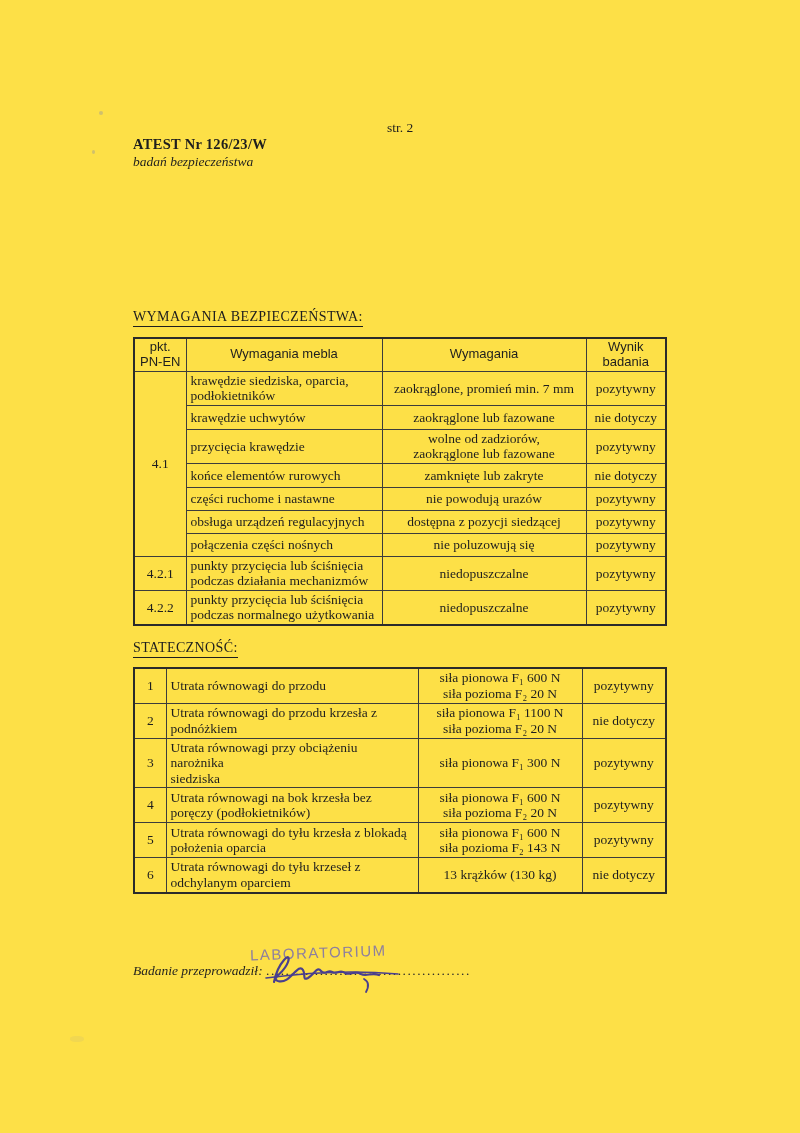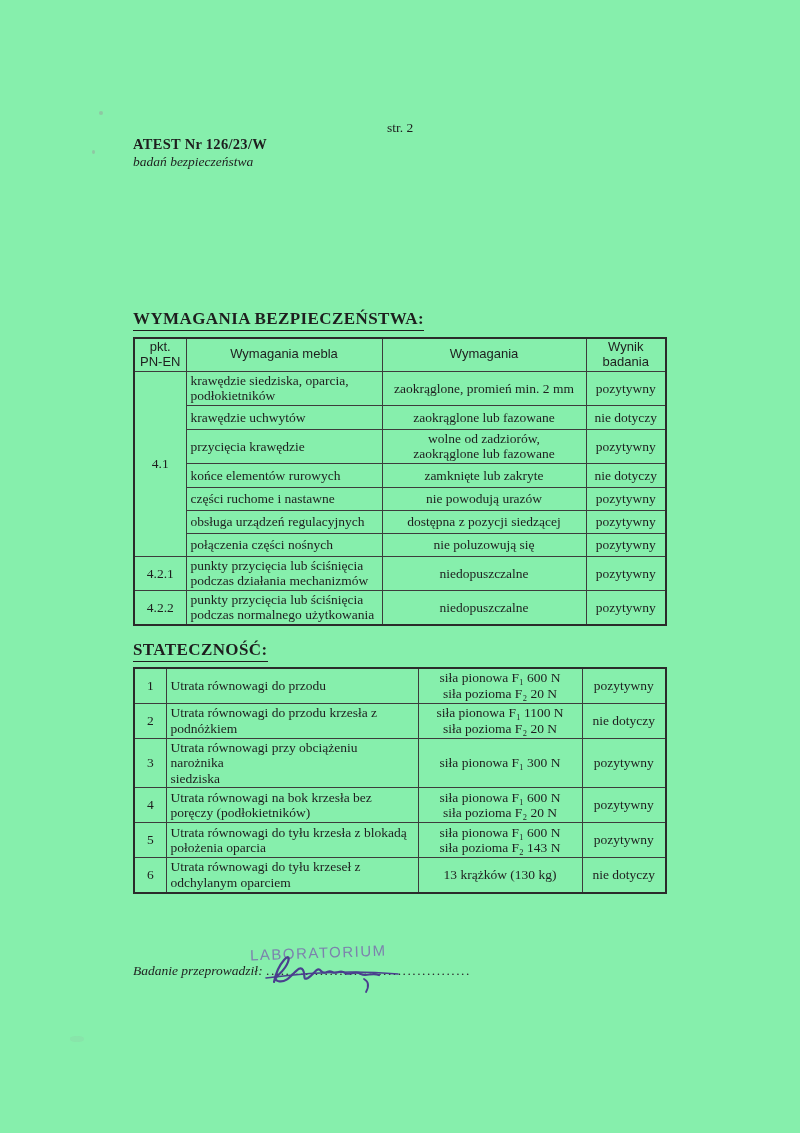--- a/index.html
+++ b/index.html
@@ -1,18 +1,18 @@
 <!DOCTYPE html>
 <html><head>
 <meta charset="utf-8">
 <style>
   html,body { margin:0; padding:0; background:#e8e8e8; }
   .page {
     position:relative; width:800px; height:1133px; margin:0 auto;
-    background:#86efac; overflow:hidden;
+    background:#fde047; overflow:hidden;
     font-family:"Liberation Serif", serif; color:#1e1e1e;
   }
   .abs { position:absolute; }
 
   
   .speck { position:absolute; background:#9a9a9a; border-radius:50%; opacity:.45; }
 
   
   .page-number { left:387px; top:120px; font-size:13.5px; }
   .atest-no    { left:133px; top:136px; font-size:14.5px; font-weight:bold; letter-spacing:.3px; }
@@ -24,21 +24,21 @@
   }
   .doc-title span {
     display:inline-block; border-bottom:1.5px solid #1e1e1e; padding:0 2px 2px 2px;
     word-spacing:9px;
   }
 
   .name-line { left:133px; top:262px; font-size:13.5px; }
   .name-line .lbl { font-style:italic; }
   .name-line .val { font-weight:bold; }
 
-  .section-heading { font-size:17px; letter-spacing:.4px;font-weight:bold; }
+  .section-heading { font-size:14px; letter-spacing:.4px; }
   .section-heading span { display:inline-block; border-bottom:1.2px solid #1e1e1e; padding-bottom:1px; }
   .safety-heading    { left:133px; top:309px; }
   .stability-heading { left:133px; top:640px; }
 
   
   table.doc {
     border-collapse:collapse; table-layout:fixed;
     border:2px solid #2b2b2b;
     font-size:13.5px;
   }
@@ -96,21 +96,21 @@
 PN-EN</th>
       <th>Wymagania mebla</th>
       <th>Wymagania</th>
       <th>Wynik
 badania</th>
     </tr>
     <tr style="height:30px">
       <td class="c" rowspan="7">4.1</td>
       <td class="l">krawędzie siedziska, oparcia,
 podłokietników</td>
-      <td class="c">zaokrąglone, promień min. 2 mm</td>
+      <td class="c">zaokrąglone, promień min. 7 mm</td>
       <td class="c">pozytywny</td>
     </tr>
     <tr style="height:24px">
       <td class="l">krawędzie uchwytów</td>
       <td class="c">zaokrąglone lub fazowane</td>
       <td class="c">nie dotyczy</td>
     </tr>
     <tr style="height:32px">
       <td class="l">przycięcia krawędzie</td>
       <td class="c">wolne od zadziorów,

